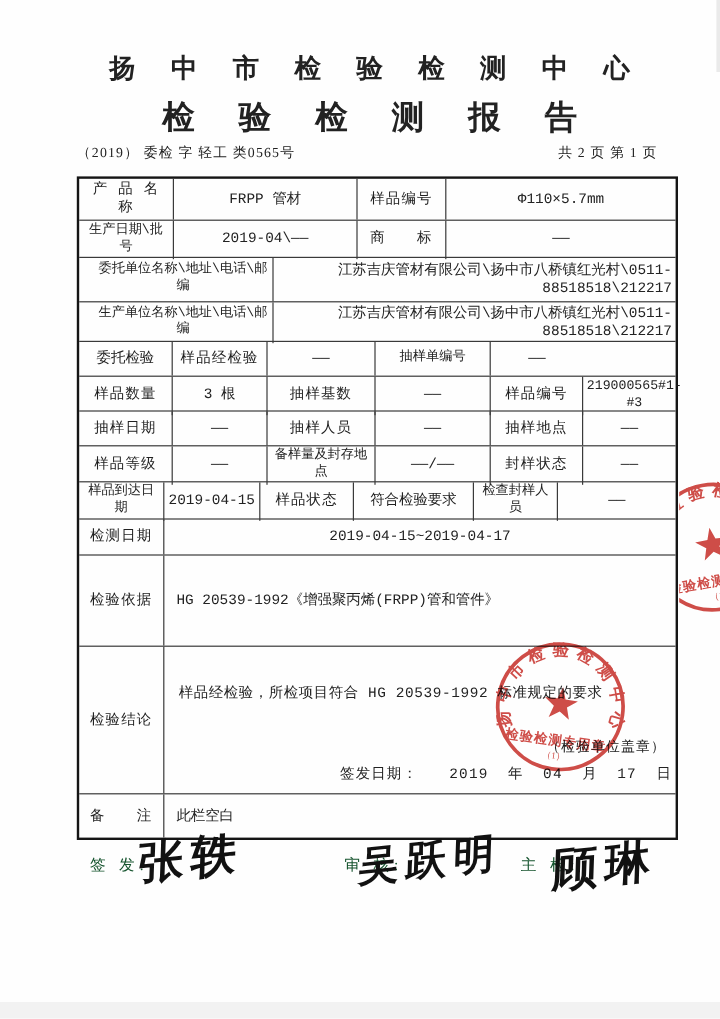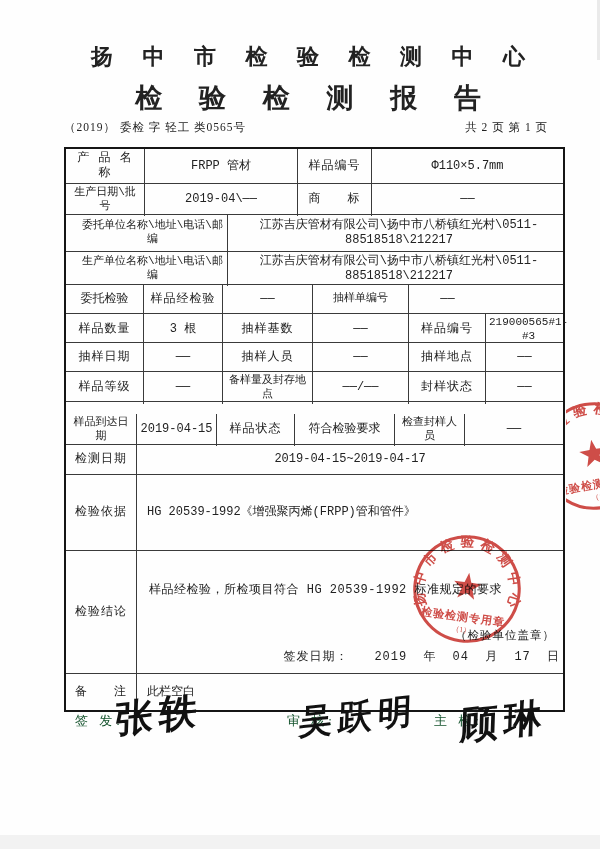--- a/index.html
+++ b/index.html
@@ -36,27 +36,27 @@
   .trow{display:grid;border-bottom:1px solid #3a3a3a;}
   .trow:last-child{border-bottom:none;}
   .cell{
     border-right:1px solid #3a3a3a;
     display:flex;align-items:center;justify-content:center;
     font-size:12px;padding:2px 3px;box-sizing:border-box;
     text-align:center;line-height:1.25;font-family:Liberation Mono, monospace;
   }
   .cell:last-child{border-right:none;}
   .lbl{letter-spacing:1px;}
-  .left{justify-content:flex-start;text-align:center;padding-left:10px;}
+  .left{justify-content:flex-start;text-align:right;padding-left:10px;}
   .tight{letter-spacing:0;font-size:11px;}
 
   .cols-a{grid-template-columns:79px 153px 74px 1fr;}
   .cols-b{grid-template-columns:150px 1fr;padding-left:12px;}
   .cols-c{grid-template-columns:78px 79px 90px 96px 77px 1fr;}
-  .cols-d{grid-template-columns:71px 80px 78px 100px 70px 1fr;margin-top:12px;}
+  .cols-d{grid-template-columns:71px 80px 78px 100px 70px 1fr;}
   .cols-e{grid-template-columns:71px 1fr;}
 
   .h34{height:34px}.h30{height:30px}.h36{height:36px}.h32{height:32px}
   .h28{height:28px}.h29{height:29px}.h75{height:75px}.h122{height:122px}
 
   .concl-cell{position:relative;display:block;padding:0;}
   .concl-text{position:absolute;top:32px;left:12px;font-size:12px;letter-spacing:.5px;}
   .seal-note{position:absolute;top:78px;right:8px;font-size:11.5px;letter-spacing:1px;}
   .issue-line{position:absolute;bottom:8px;right:3px;font-size:12px;letter-spacing:1px;word-spacing:8px;}
   .issue-line .gap{display:inline-block;width:26px;}

